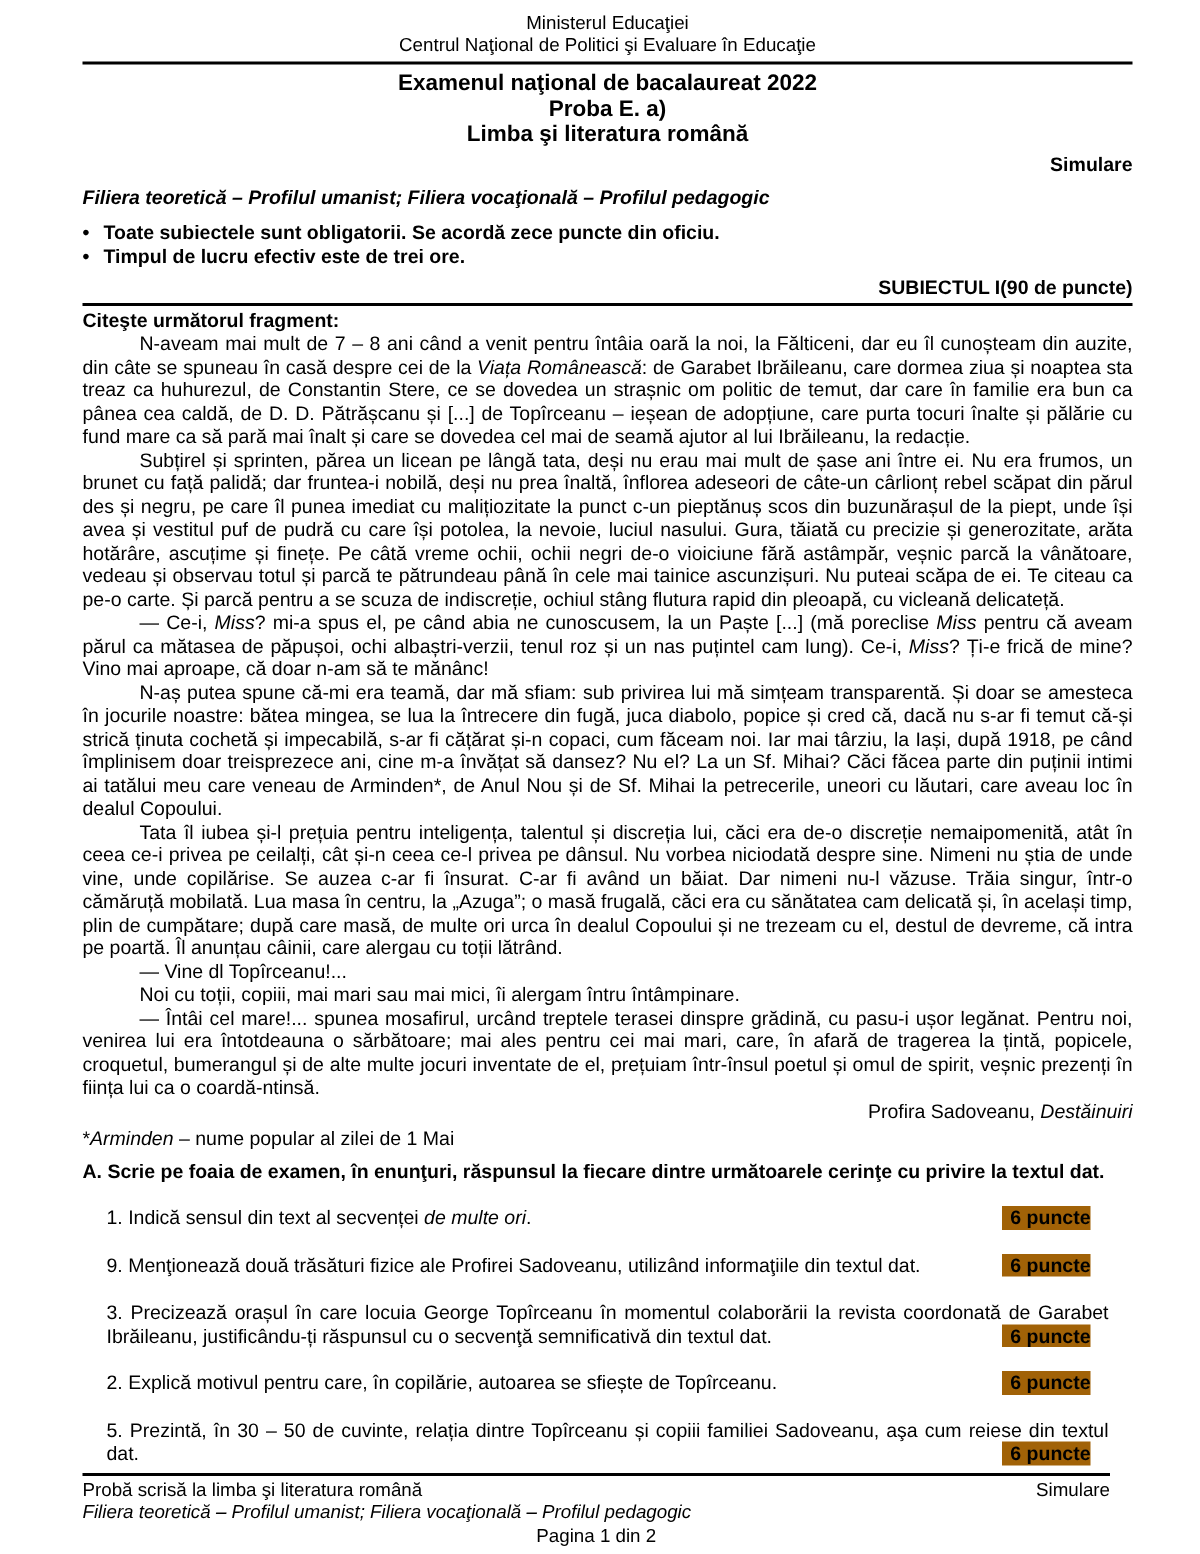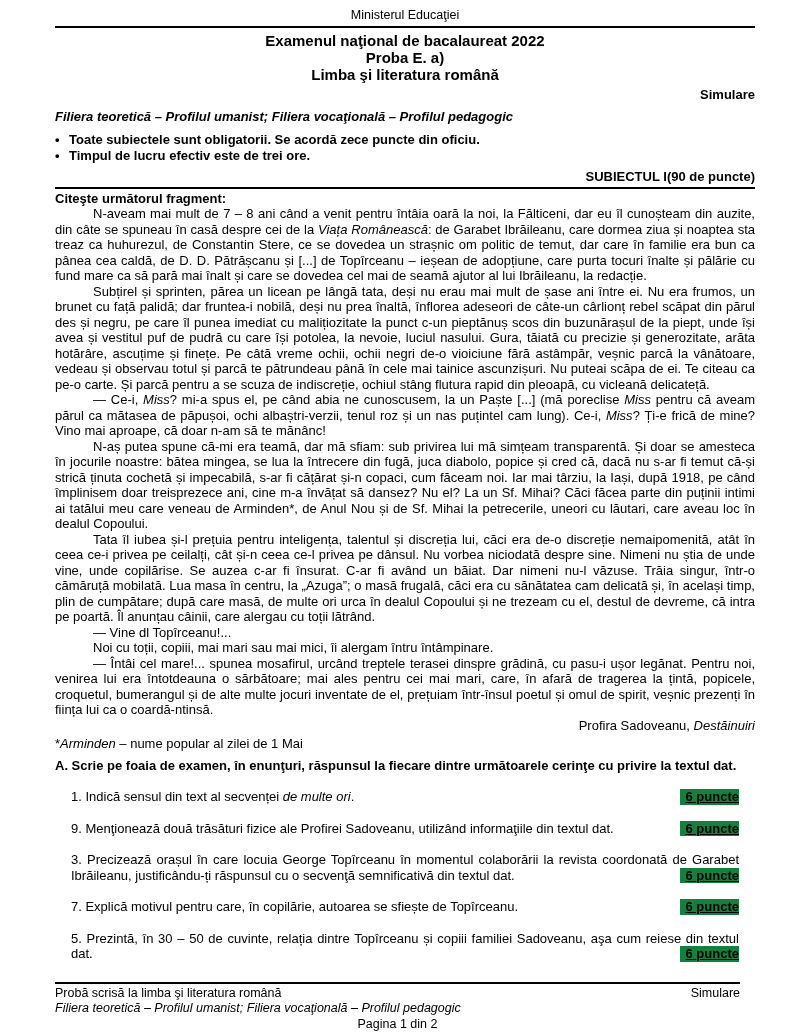--- a/index.html
+++ b/index.html
@@ -29,38 +29,39 @@
     border-bottom:2px solid #000;
     margin-top:6px; padding-bottom:2px;
   }
   .fragment-intro { font-weight:bold; margin-top:2px; }
   .fragment p { margin:0; text-align:justify; text-indent:38px; }
   .attribution { text-align:right; margin:0; }
   .footnote { margin-top:3px; }
   .section-a { margin-top:6px; }
   .section-a-intro { font-weight:bold; text-align:justify; margin:0; }
   .question { position:relative; text-align:justify; margin:16px; }
-  .question .points { position:absolute; right:0; bottom:0; font-weight:bold; background:#15803d; padding-left:6px;text-decoration:underline; }
+  .question .points { position:absolute; right:12px; bottom:0; font-weight:bold; background:#a16207; padding-left:6px; }
   .it { font-style:italic; }
   .footer {
     position:absolute; left:55px; right:60px; bottom:4px;
     font-size:12.5px; line-height:15.5px; background:#fff;
   }
   .footer-rule { border:0; border-top:2px solid #000; margin:0 0 2px 0; }
   .footer-row { display:flex; justify-content:space-between; }
   .footer-profile { font-style:italic; }
   .footer-page { text-align:center; }
 </style>
 </head>
 <body>
 
 <div class="page">
 
   <div class="doc-header">
     <div>Ministerul Educaţiei</div>
+    <div>Centrul Naţional de Politici şi Evaluare în Educaţie</div>
   </div>
   <hr class="header-rule">
 
   <div class="title-block">
     <div>Examenul naţional de bacalaureat 2022</div>
     <div>Proba E. a)</div>
     <div>Limba şi literatura română</div>
   </div>
 
   <div class="simulare">Simulare</div>
@@ -109,21 +110,21 @@
     </div>
     <div class="question">
       <span><span>9. Menţionează două trăsături fizice ale Profirei Sadoveanu, utilizând informaţiile din textul dat.</span></span>
       <span class="points">6 puncte</span>
     </div>
     <div class="question">
       <span><span>3. Precizează orașul în care locuia George Topîrceanu în momentul colaborării la revista coordonată de Garabet Ibrăileanu, justificându-ți răspunsul cu o secvenţă semnificativă din textul dat.</span></span>
       <span class="points">6 puncte</span>
     </div>
     <div class="question">
-      <span><span>7. Explică motivul pentru care, în copilărie, autoarea se sfiește de Topîrceanu.</span></span>
+      <span><span>2. Explică motivul pentru care, în copilărie, autoarea se sfiește de Topîrceanu.</span></span>
       <span class="points">6 puncte</span>
     </div>
     <div class="question">
       <span><span>5. Prezintă, în 30 – 50 de cuvinte, relația dintre Topîrceanu și copiii familiei Sadoveanu, aşa cum reiese din textul dat.</span></span>
       <span class="points">6 puncte</span>
     </div>
   </div>
 
   <div class="footer">
     <hr class="footer-rule">

